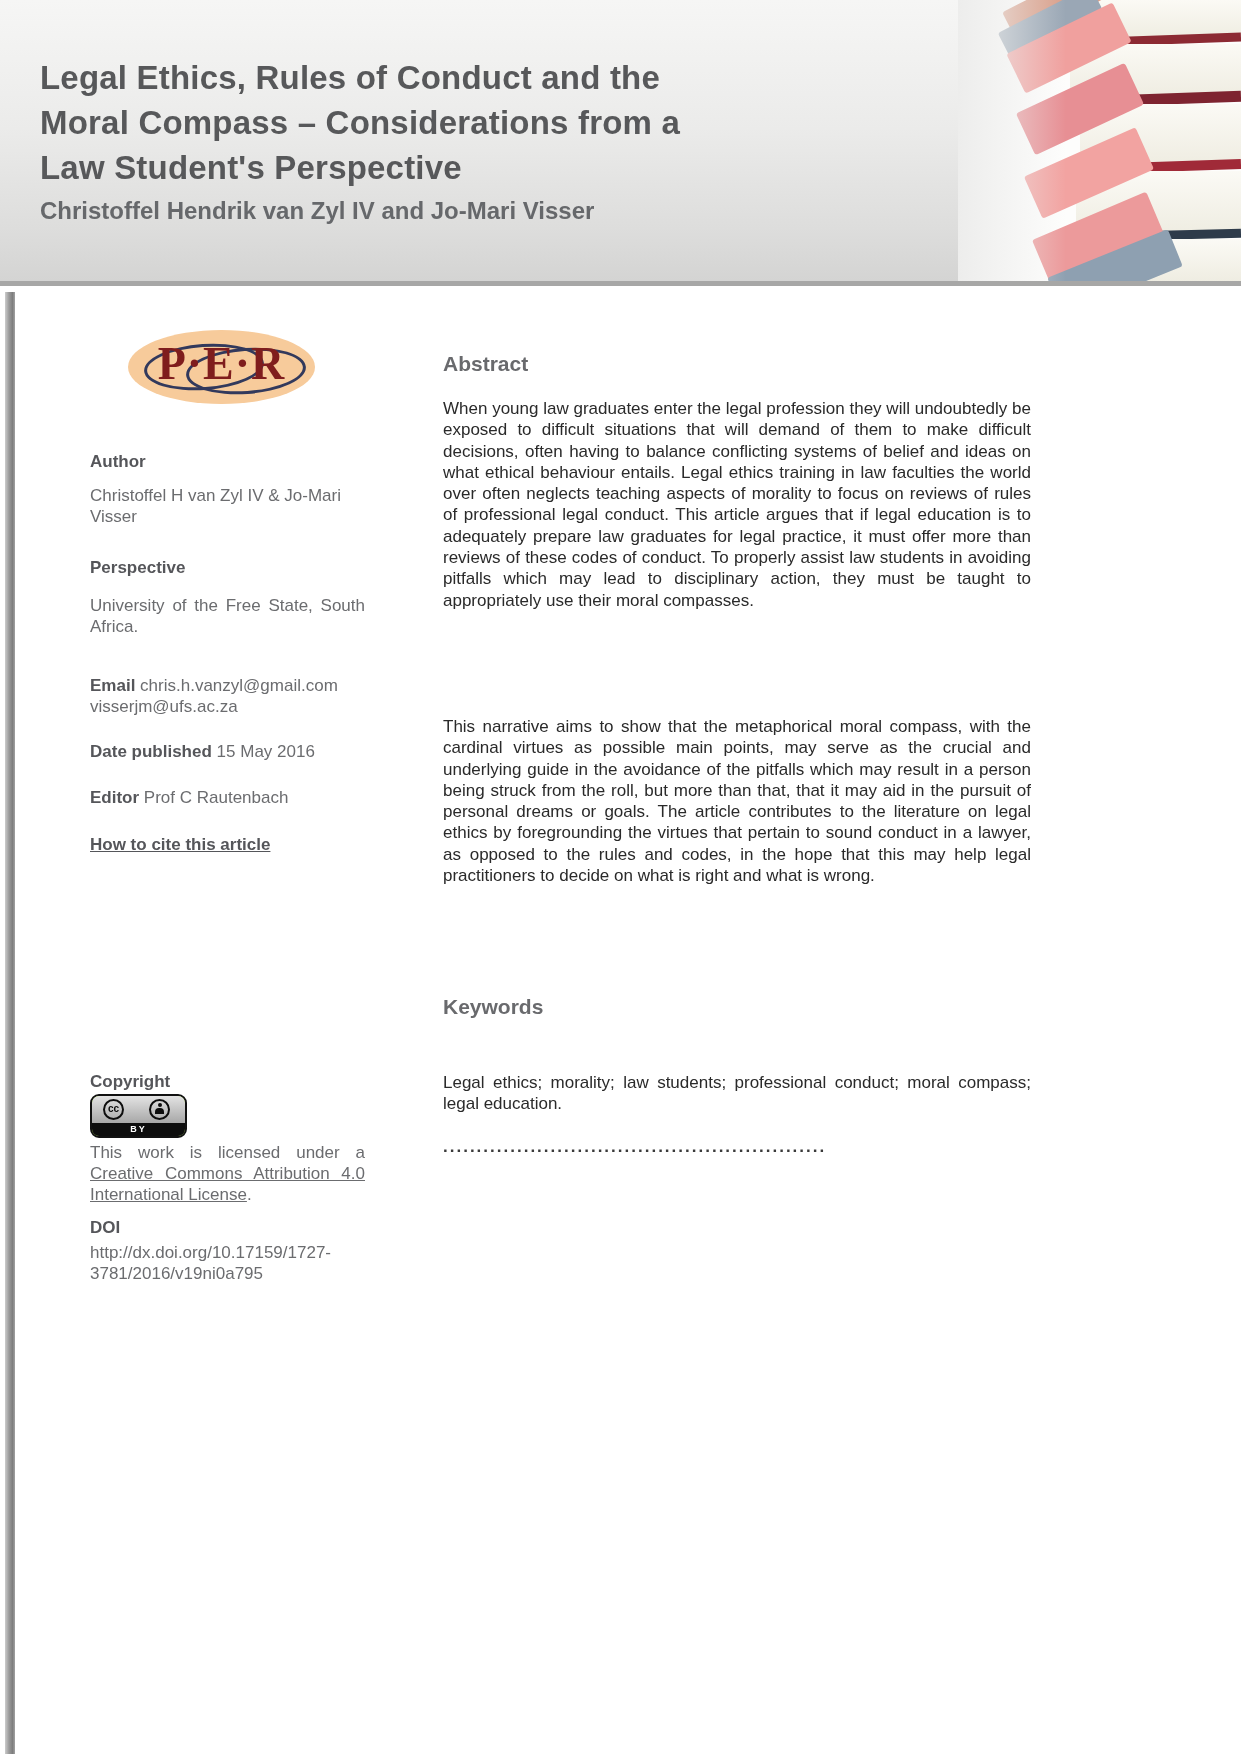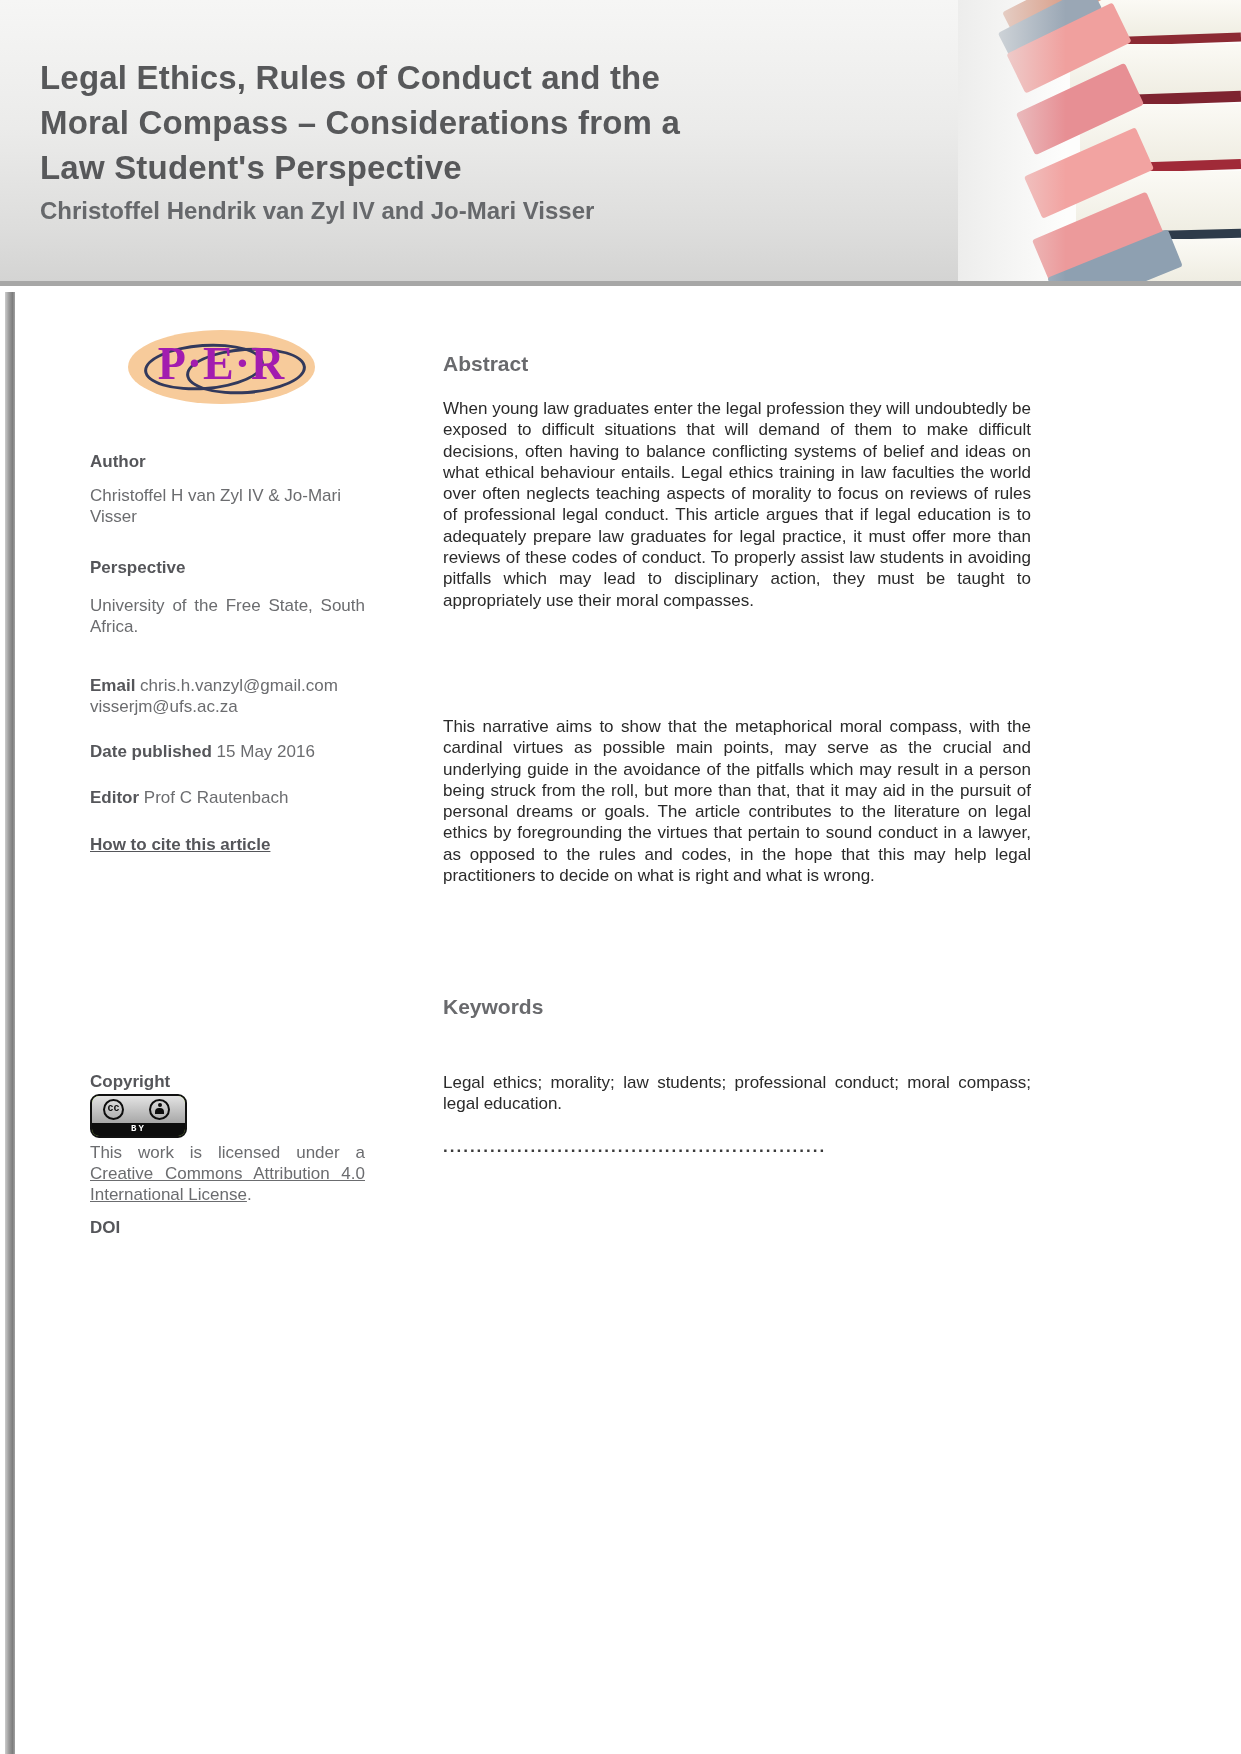--- a/index.html
+++ b/index.html
@@ -44,29 +44,29 @@
   .side-label{font-weight:bold;color:#55565a;}
   .logo{
     position:absolute;left:128px;top:330px;width:187px;height:74px;background:#f7cb9b;
     border-radius:50%;overflow:visible;
   }
   .logo-ellipse{position:absolute;border:3px solid #32395c;border-radius:50%;}
   .logo-e1{left:16px;top:14px;width:114px;height:40px;transform:rotate(-4deg);}
   .logo-e2{left:58px;top:18px;width:114px;height:40px;transform:rotate(-4deg);}
   .logo-text{
     position:absolute;left:0;top:7px;width:187px;text-align:center;
-    font-family:"Liberation Serif", serif;font-weight:bold;font-size:46px;color:#a21caf;letter-spacing:1px;
+    font-family:"Liberation Serif", serif;font-weight:bold;font-size:46px;color:#7f1d1d;letter-spacing:1px;
   }
   .justified{text-align:justify;}
   .cite-italic{font-style:italic;}
   .license-link{text-decoration:underline;}
   
   .cc-badge{
     position:absolute;left:90px;top:1094px;width:97px;height:44px;background:#bef264;
-    border-radius:9px;border:2px solid #111;box-sizing:border-box;overflow:hidden;font-family:Liberation Mono, monospace;
+    border-radius:9px;border:2px solid #111;box-sizing:border-box;overflow:hidden;
   }
   .cc-top{position:absolute;left:0;top:0;width:100%;height:28px;background:linear-gradient(180deg,#e3e3e3,#a5a5a5);}
   .cc-bottom{position:absolute;left:0;bottom:0;width:100%;height:13px;background:#0d0d0d;
     color:#ffffff;font-size:9px;font-weight:bold;text-align:center;line-height:13px;letter-spacing:2px;}
   .cc-circle{
     position:absolute;top:3px;width:21px;height:21px;border:2.5px solid #0d0d0d;border-radius:50%;
     box-sizing:border-box;background:transparent;
   }
   .cc-c1{left:11px;color:#0d0d0d;font-weight:bold;font-size:10px;text-align:center;line-height:16px;}
   .cc-c2{left:57px;}
@@ -144,20 +144,21 @@
         <div class="person-head"></div>
         <div class="person-body"></div>
       </div>
     </div>
     <div class="cc-bottom">BY</div>
   </div>
 
   <div class="sidebar-item justified" style="top:1143px;"><span>This work is licensed under a </span><span class="license-link">Creative Commons Attribution 4.0 International License</span><span>.</span></div>
 
   <div class="sidebar-item side-label" style="top:1218px;">DOI</div>
+  <div class="sidebar-item" style="top:1243px;">http://dx.doi.org/10.17159/1727-3781/2016/v19ni0a795</div>
 
   <div class="main-heading" style="top:352px;">Abstract</div>
   <div class="main-para" style="top:398px;">When young law graduates enter the legal profession they will undoubtedly be exposed to difficult situations that will demand of them to make difficult decisions, often having to balance conflicting systems of belief and ideas on what ethical behaviour entails. Legal ethics training in law faculties the world over often neglects teaching aspects of morality to focus on reviews of rules of professional legal conduct. This article argues that if legal education is to adequately prepare law graduates for legal practice, it must offer more than reviews of these codes of conduct. To properly assist law students in avoiding pitfalls which may lead to disciplinary action, they must be taught to appropriately use their moral compasses.</div>
   <div class="main-para" style="top:716px;">This narrative aims to show that the metaphorical moral compass, with the cardinal virtues as possible main points, may serve as the crucial and underlying guide in the avoidance of the pitfalls which may result in a person being struck from the roll, but more than that, that it may aid in the pursuit of personal dreams or goals. The article contributes to the literature on legal ethics by foregrounding the virtues that pertain to sound conduct in a lawyer, as opposed to the rules and codes, in the hope that this may help legal practitioners to decide on what is right and what is wrong.</div>
 
   <div class="main-heading" style="top:995px;">Keywords</div>
   <div class="main-para" style="top:1072px;">Legal ethics; morality; law students; professional conduct; moral compass; legal education.</div>
 
   <div class="dotted-line">.........................................................</div>
 

